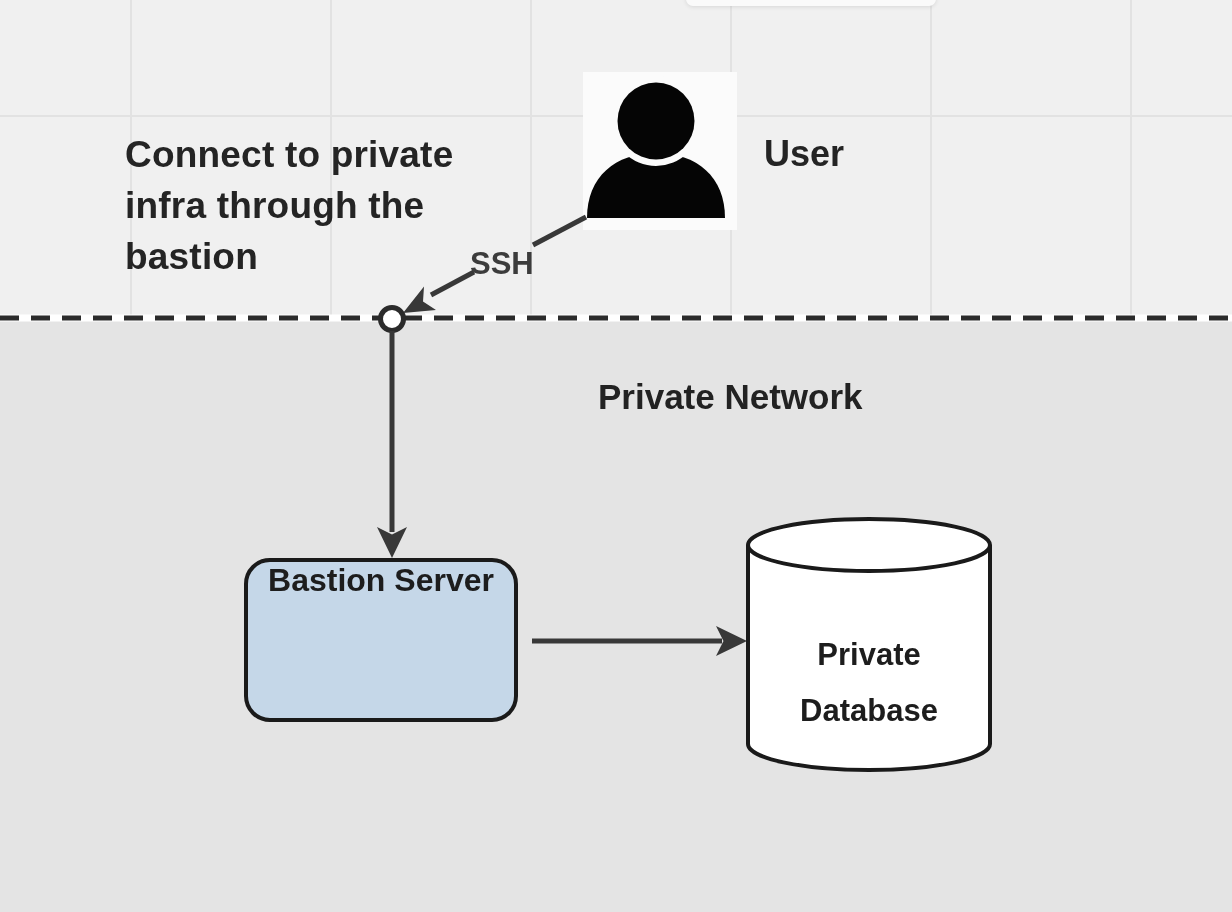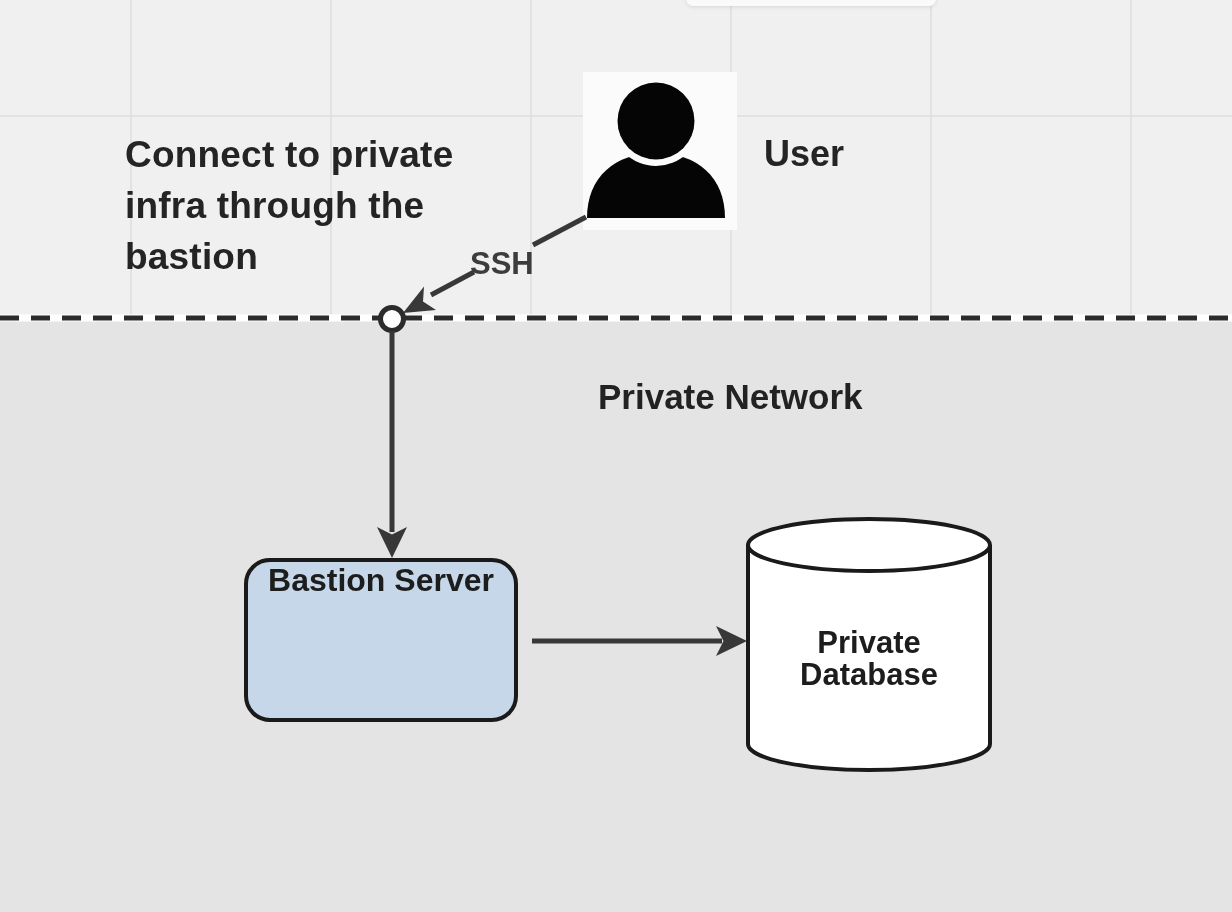--- a/index.html
+++ b/index.html
@@ -103,21 +103,21 @@
     font-weight: 700;
     color: #1d1d1d;
   }
   .database-label {
     position: absolute;
     left: 748px; top: 627px;
     width: 242px;
     text-align: center;
     font-size: 31px;
     font-weight: 700;
-    line-height: 32px;
+    line-height: 56px;
     color: #1d1d1d;
   }
   .database-label .wrap {
     display: inline-block;
     width: 180px;
   }
 </style>
 </head>
 <body>
 

